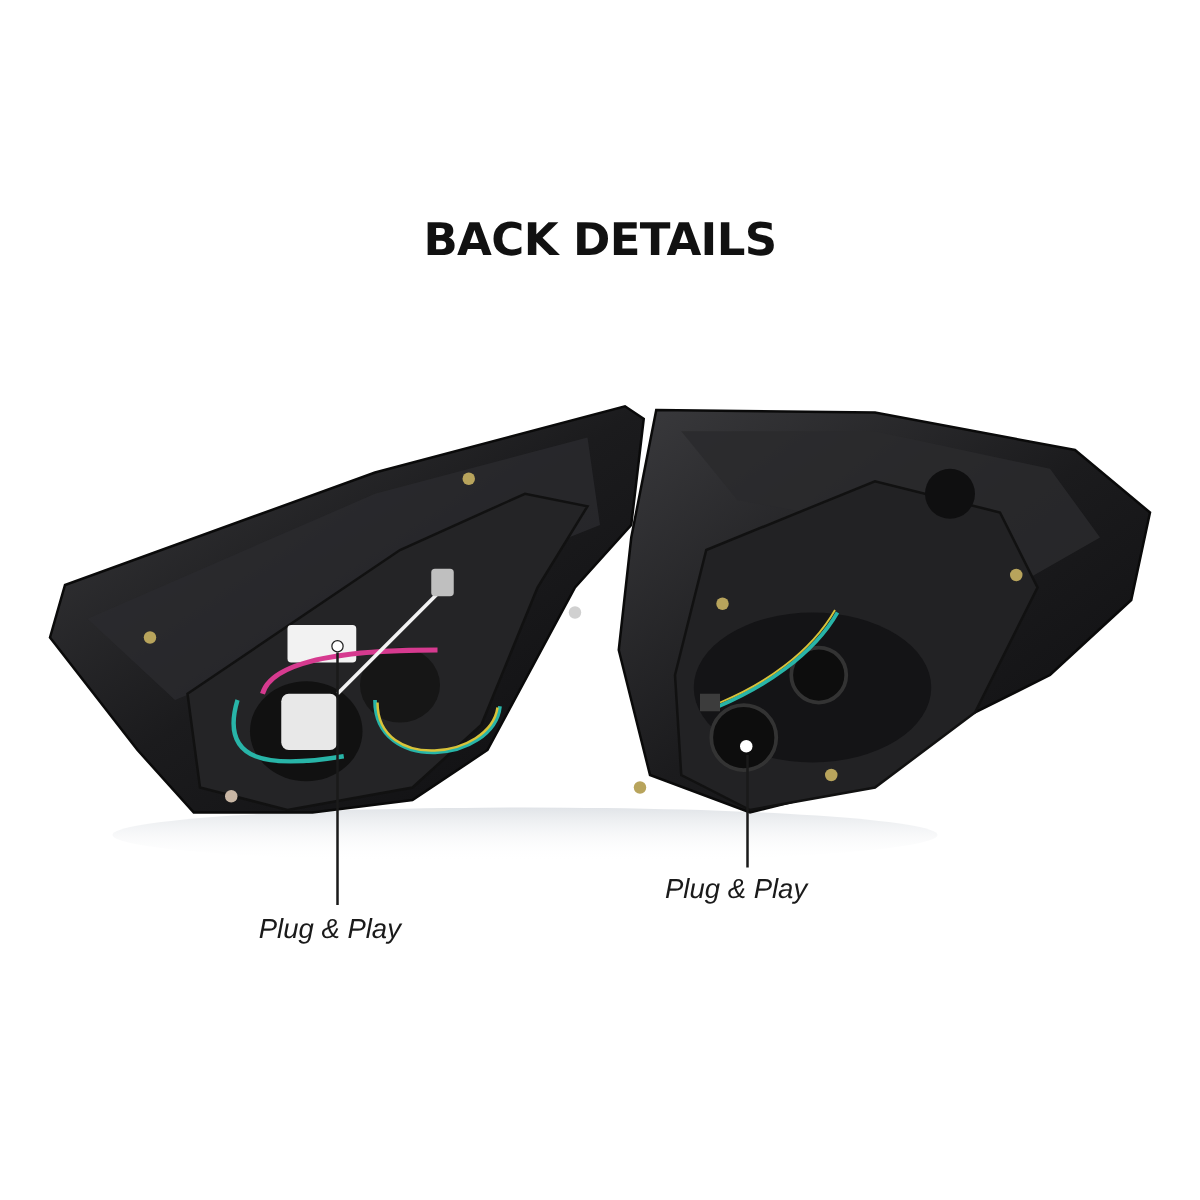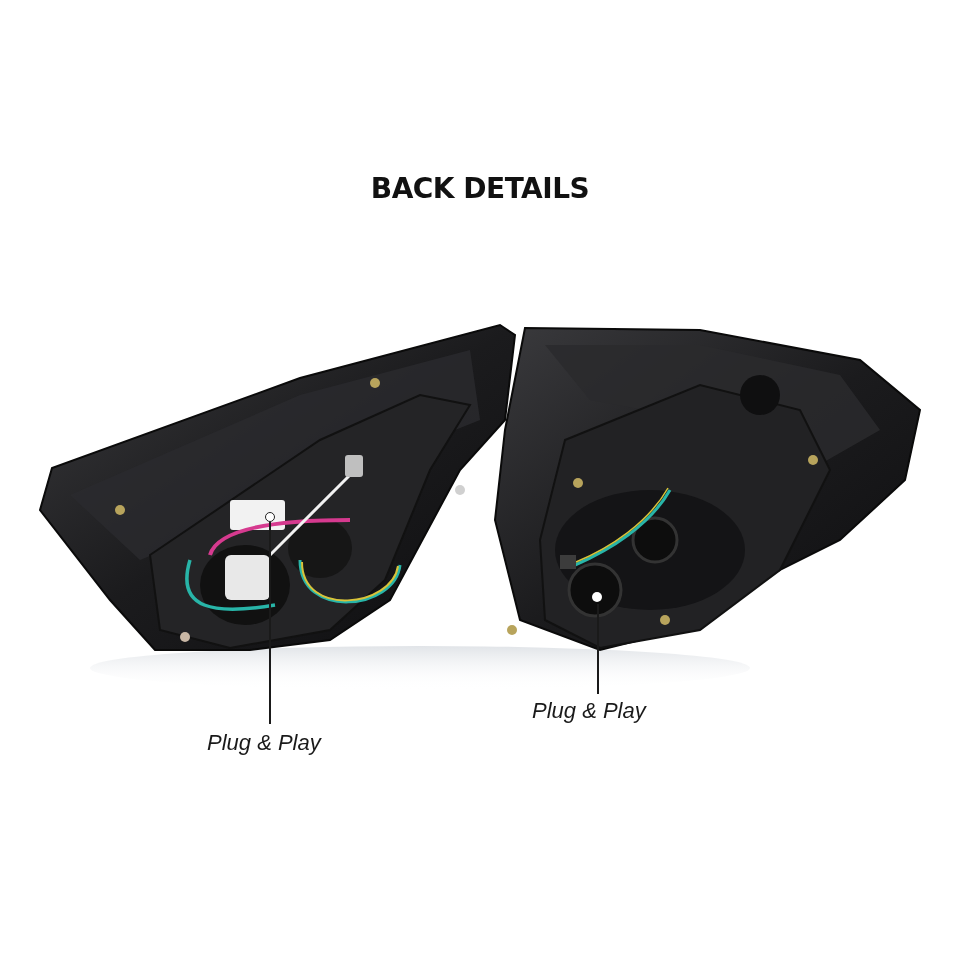--- a/index.html
+++ b/index.html
@@ -1,19 +1,19 @@
 <!DOCTYPE html>
 <html><head>
 <meta charset="utf-8">
 <style>
   html, body { margin: 0; padding: 0; background: #ffffff; }
   body { width: 960px; height: 960px; position: relative; overflow: hidden; font-family: "DejaVu Sans", sans-serif; }
   .title {
     position: absolute; left: 0; top: 172px; width: 960px; text-align: center;
-    font-family: "DejaVu Sans", sans-serif; font-weight: bold; font-size: 28px;
+    font-family: "DejaVu Sans", sans-serif; font-weight: bold; font-size: 36px;
     letter-spacing: -0.5px; color: #111111;
   }
   .product { position: absolute; left: 0; top: 0; width: 960px; height: 960px; }
   .callout-label {
     position: absolute; font-family: "Liberation Sans", sans-serif; font-style: italic;
     font-size: 22px; color: #1a1a1a; white-space: nowrap; text-align: right;
   }
   .callout-line { position: absolute; width: 2px; background: #1a1a1a; }
   .callout-dot { position: absolute; width: 8px; height: 8px; border-radius: 50%; background: #ffffff; border: 1px solid #222; }
 </style>

